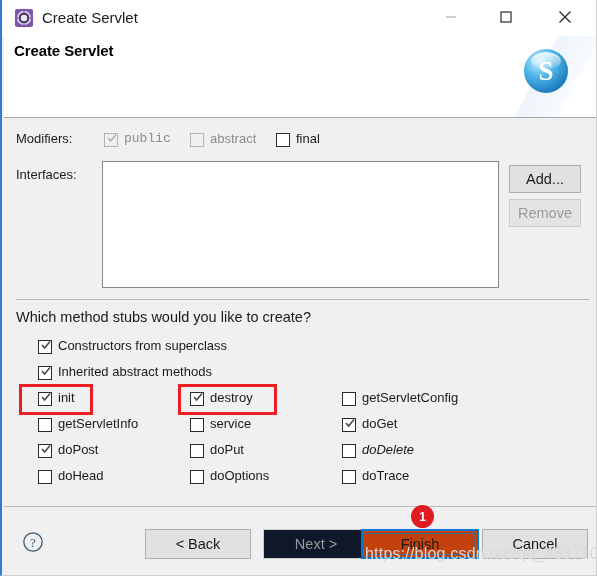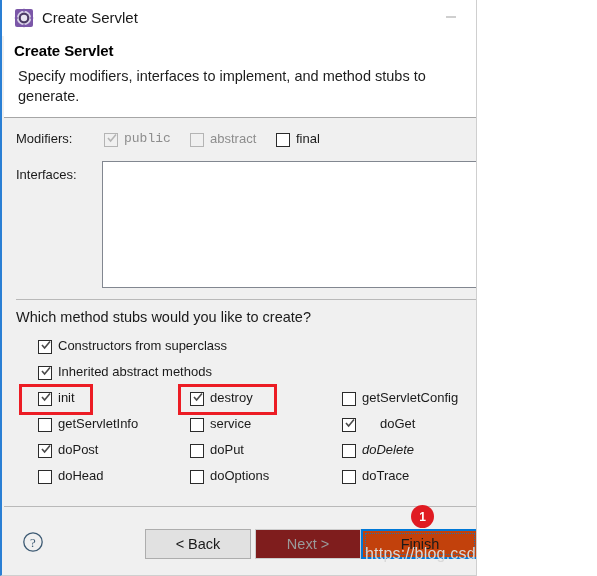--- a/index.html
+++ b/index.html
@@ -5,21 +5,21 @@
   html, body {
     margin: 0;
     padding: 0;
     background: #ffffff;
   }
   body {
     font-family: "Liberation Sans", sans-serif;
   }
   #window {
     position: relative;
-    width: 477px;
+    width: 597px;
     height: 576px;
     background: #f0f0f0;
     box-sizing: border-box;
     border-left: 2px solid #2a7fd4;
     border-right: 1px solid #cfcfcf;
     border-bottom: 1px solid #cfcfcf;
     overflow: hidden;
   }
 
   
@@ -203,21 +203,21 @@
     background: #e1e1e1;
     border: 1px solid #adadad;
     font-size: 14.5px;
     color: #1a1a1a;
     display: flex;
     align-items: center;
     justify-content: center;
     font-family: "Liberation Sans", sans-serif;
   }
   #btn-back   { left: 141px; width: 106px; }
-  #btn-next   { left: 251px; width: 106px; background: #7f1d1d; border-color: #cccccc; color: #9a9a9a; }
+  #btn-next   { left: 259px; width: 106px; background: #0f172a; border-color: #cccccc; color: #9a9a9a; }
   #btn-finish { left: 357px; width: 118px; background: #c2410c; border: 2px solid #0078d7; }
   #btn-finish .inner {
     position: absolute;
     left: 2px; top: 2px; right: 2px; bottom: 2px;
     border: 1px dotted #2a6fa8;
     pointer-events: none;
   }
   #btn-cancel { left: 478px; width: 106px; }
 
   
@@ -290,21 +290,20 @@
       <svg width="14" height="14" viewBox="0 0 14 14">
         <line x1="1.5" y1="1.5" x2="12.5" y2="12.5" stroke="#2b2b2b" stroke-width="1.2"></line>
         <line x1="12.5" y1="1.5" x2="1.5" y2="12.5" stroke="#2b2b2b" stroke-width="1.2"></line>
       </svg>
     </div>
   </div>
 
   <div id="banner">
     <div id="banner-art"></div>
     <div id="banner-title">Create Servlet</div>
-    <div id="banner-desc">Specify modifiers, interfaces to implement, and method stubs to generate.</div>
   </div>
   <span id="servlet-sphere">
     <svg width="48" height="48" viewBox="0 0 48 48">
       <defs>
         <radialGradient id="sph" cx="35%" cy="28%" r="78%">
           <stop offset="0%" stop-color="#cdf0ff"></stop>
           <stop offset="45%" stop-color="#4fb6e8"></stop>
           <stop offset="100%" stop-color="#1373b5"></stop>
         </radialGradient>
         <linearGradient id="gloss" x1="0" y1="0" x2="0" y2="1">
@@ -394,21 +393,21 @@
     <span class="lbl" style="left:206px; top:349px;">doOptions</span>
 
     <span class="cb" style="left:338px; top:273px;"></span>
     <span class="lbl" style="left:358px; top:271px;">getServletConfig</span>
 
     <span class="cb" style="left:338px; top:299px;">
       <svg class="tick" viewBox="0 0 12 12">
           <polyline points="2,6 4.6,9 10,2.6" fill="none" stroke="#4a4a4a" stroke-width="1.6"></polyline>
         </svg>
     </span>
-    <span class="lbl" style="left:376px; top:297px;">doGet</span>
+    <span class="lbl" style="left:358px; top:297px;">doGet</span>
 
     <span class="cb" style="left:338px; top:325px;"></span>
     <span class="lbl" style="left:358px; top:323px;font-style:italic;">doDelete</span>
 
     <span class="cb" style="left:338px; top:351px;"></span>
     <span class="lbl" style="left:358px; top:349px;">doTrace</span>
 
   </div>
 
   <div id="btnbar">

